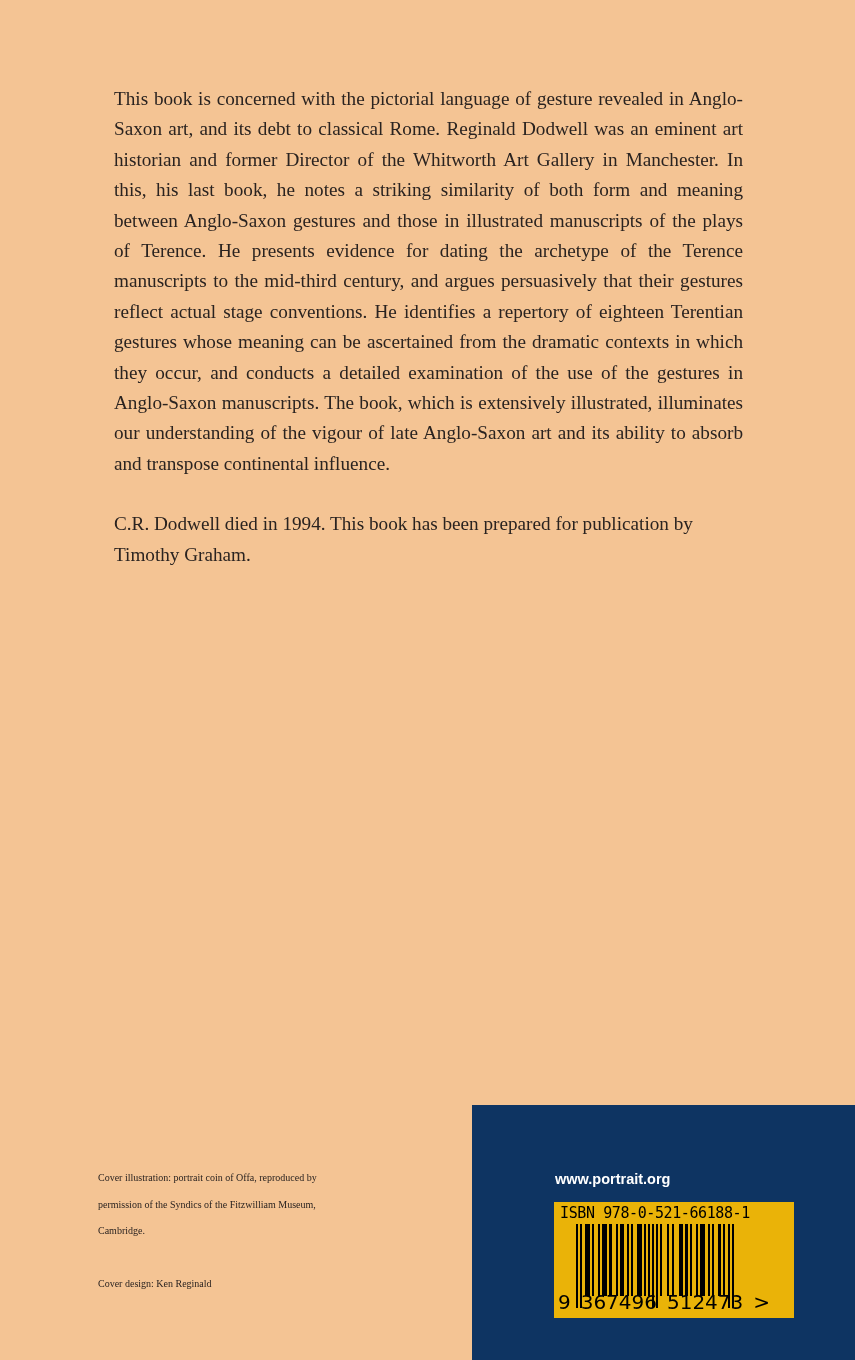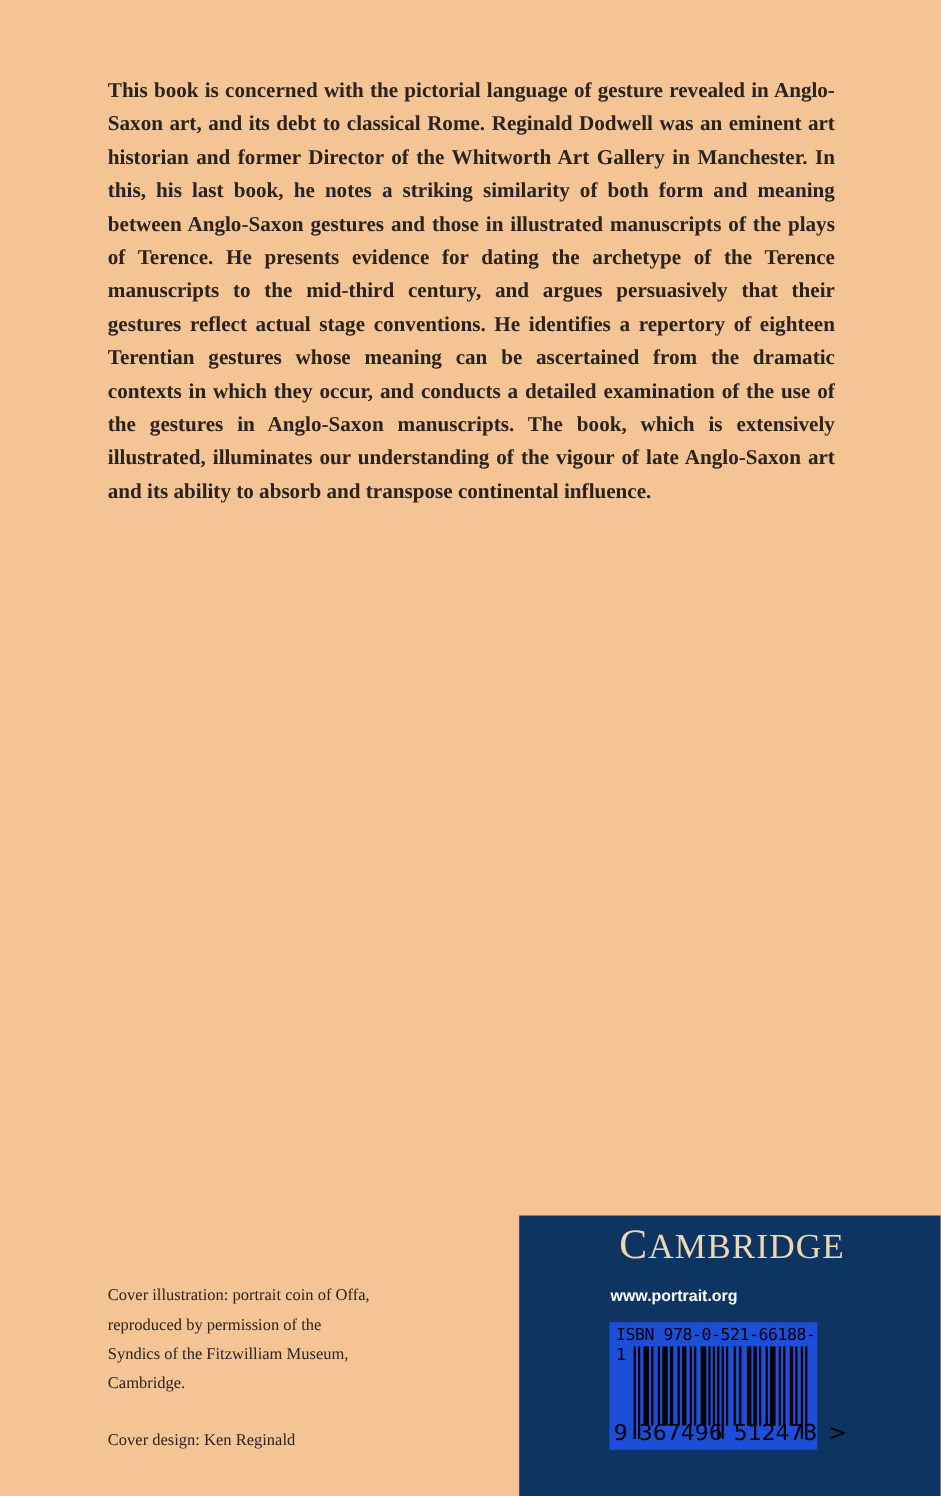--- a/index.html
+++ b/index.html
@@ -7,25 +7,25 @@
       width: 855px; height: 1360px; position: relative; overflow: hidden;
       background: #F4C494;
       font-family: "Liberation Serif", "DejaVu Serif", serif;
       color: #2a2320;
     }
     .blurb {
       position: absolute; left: 98px; top: 68px; width: 661px;
       font-size: 19.2px; line-height: 30.4px; text-align: justify;
       hyphens: manual;
     }
-    .blurb p { margin: 0; font-weight: bold; }
+    .blurb p { margin: 16px; }
     .blurb p + p { margin-top: 30px; text-align: left; }
     .credits {
       position: absolute; left: 98px; top: 1165px; width: 240px;
-      font-size: 15px; line-height: 26.5px;
+      font-size: 10px; line-height: 26.5px;
     }
     .credits p { margin: 0; }
     .credits p + p { margin-top: 26px; }
     .publisher-panel {
       position: absolute; left: 472px; top: 1105px; width: 383px; height: 255px;
       background: #0E3462;
     }
     .logo {
       position: absolute; left: 81px; top: 10px; width: 225px;
       color: #EFD7B4; font-family: "Liberation Serif", "DejaVu Serif", serif;
@@ -33,22 +33,22 @@
     }
     .logo-main { font-size: 32px; letter-spacing: 1px; line-height: 34px; }
     .logo-main .cap { font-size: 38px; }
     .logo-sub { font-size: 19.5px; letter-spacing: 1.2px; line-height: 22px; }
     .website {
       position: absolute; left: 83px; top: 66px;
       font-family: "Liberation Sans", "DejaVu Sans", sans-serif;
       font-weight: bold; font-size: 14.5px; color: #ffffff;
     }
     .barcode-box {
-      position: absolute; left: 82px; top: 97px; width: 189px; height: 116px;
-      background: #1d4ed8;
+      position: absolute; left: 82px; top: 97px; width: 240px; height: 116px;
+      background: #eab308;
     }
     .isbn-label {
       position: absolute; left: 6px; top: 2px;
       font-family: "DejaVu Sans Mono", "Liberation Mono", monospace;
       font-size: 15px; color: #000; letter-spacing: -0.4px;
     }
     .bars {
       position: absolute; left: 22px; top: 22px; width: 180px; height: 84px;
       display: flex; align-items: flex-start;
     }
@@ -60,30 +60,30 @@
       font-family: "DejaVu Sans", "Liberation Sans", sans-serif;
       font-size: 20px; color: #000; line-height: 24px;
       display: flex; justify-content: space-between;
     }
   </style>
 </head>
 <body>
 
 <div class="blurb">
   <p>This book is concerned with the pictorial language of gesture revealed in Anglo-Saxon art, and its debt to classical Rome. Reginald Dodwell was an eminent art historian and former Director of the Whitworth Art Gallery in Manchester. In this, his last book, he notes a striking similarity of both form and meaning between Anglo-Saxon gestures and those in illustrated manuscripts of the plays of Terence. He presents evidence for dating the archetype of the Terence manuscripts to the mid-third century, and argues persuasively that their gestures reflect actual stage conventions. He identifies a repertory of eighteen Terentian gestures whose meaning can be ascertained from the dramatic contexts in which they occur, and conducts a detailed examination of the use of the gestures in Anglo-Saxon manuscripts. The book, which is extensively illustrated, illuminates our understanding of the vigour of late Anglo-Saxon art and its ability to absorb and transpose continental influence.</p>
+  <p>C.R. Dodwell died in 1994. This book has been prepared for publication by Timothy Graham.</p>
 </div>
 
 <div class="credits">
   <p>Cover illustration: portrait coin of Offa, reproduced by permission of the Syndics of the Fitzwilliam Museum, Cambridge.</p>
   <p>Cover design: Ken Reginald</p>
 </div>
 
 <div class="publisher-panel">
   <div class="logo">
-    <div class="logo-main"><span class="cap">C</span><span>AMBRIDGE</span></div>
   </div>
   <div class="website">www.portrait.org</div>
 
   <div class="barcode-box">
     <div class="isbn-label">ISBN 978-0-521-66188-1</div>
     <div class="bars">
       <span class="long" style="width:2px"></span>
         <span class="gap" style="width:2px"></span>
         <span class="long" style="width:2px"></span>
       <span class="gap" style="width:3px"></span>

